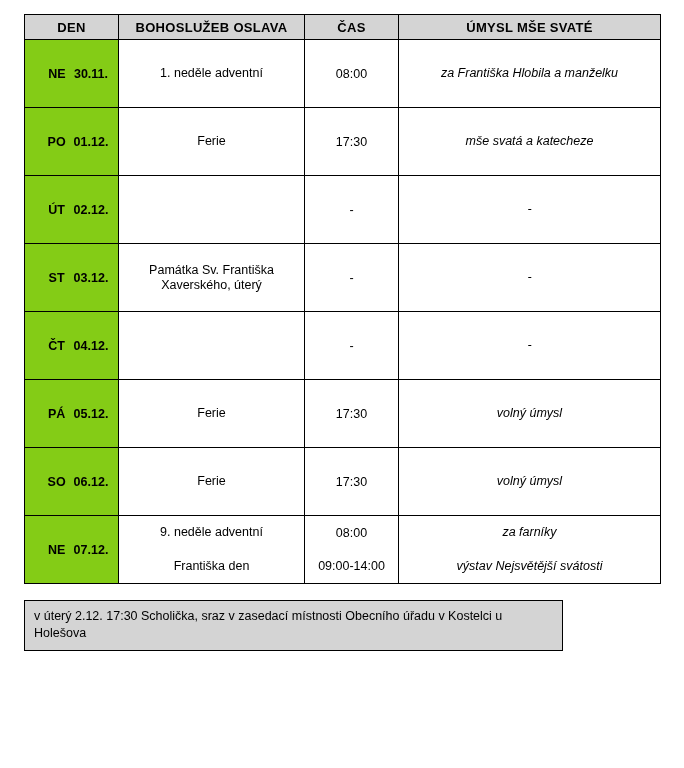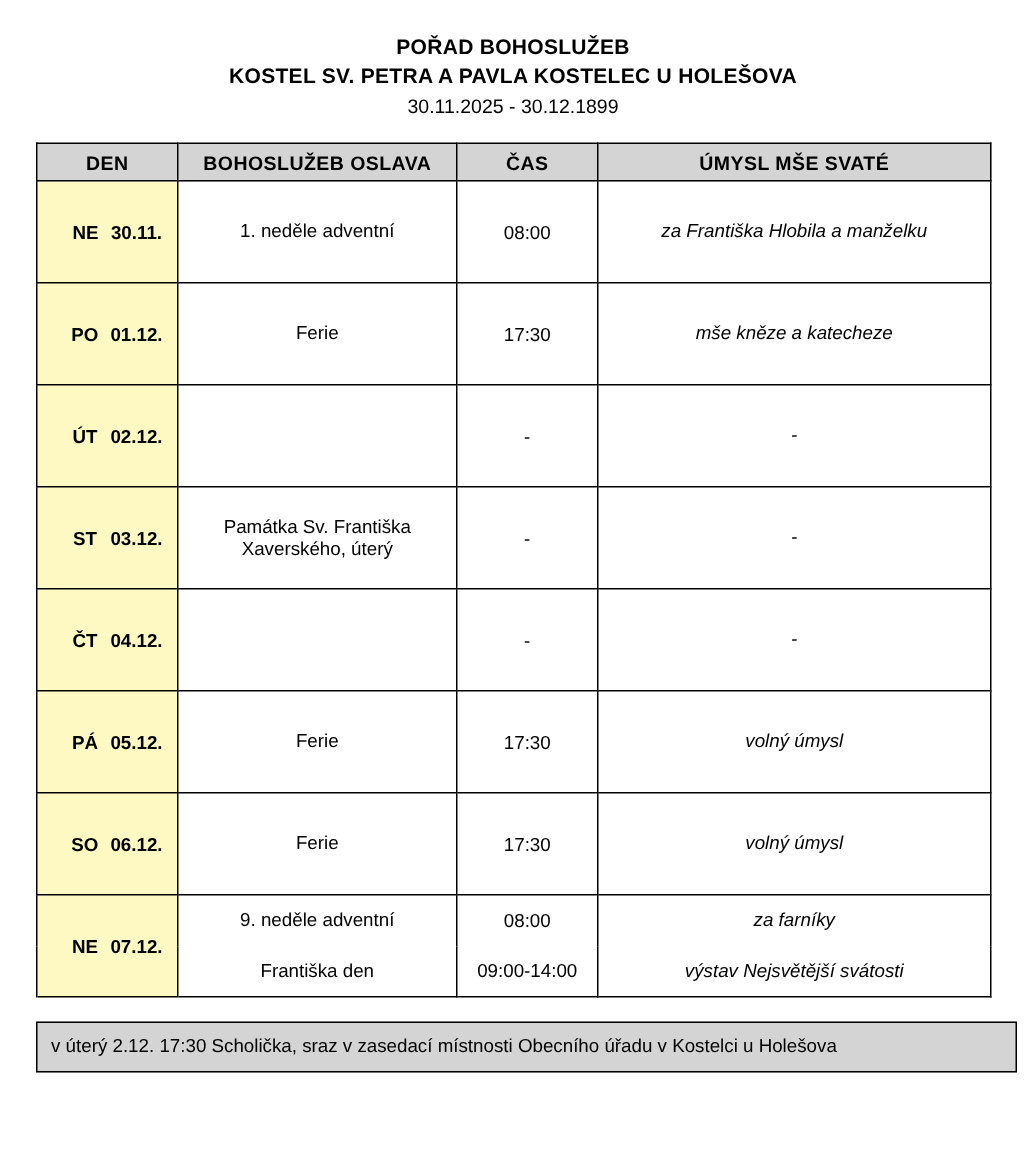--- a/index.html
+++ b/index.html
@@ -65,21 +65,21 @@
     height: 20px;
     padding: 2px 0;
     letter-spacing: 0.3px;
   }
   col.c-day { width: 94px; }
   col.c-lit { width: 186px; }
   col.c-time { width: 94px; }
   col.c-int { width: 262px; }
 
   td.day-cell {
-    background: #fef9c3;
+    background: #84cc16;
     font-weight: bold;
     font-size: 13px;
     text-align: left;
     padding-left: 12px;
     white-space: nowrap;
   }
   td.day-cell .dow {
     display: inline-block;
     min-width: 22px;
   }
@@ -107,40 +107,35 @@
     border-top: none;
   }
   tr.row-main-split td {
     border-bottom: none;
   }
   tr.row-main-split, tr.row-sub {
     height: 34px;
   }
   .note {
     margin: 16px 24px 0 24px;
-    width: 654px;
+    width: 539px;
     box-sizing: border-box;
     background: #d4d4d4;
     border: 1px solid #000;
     font-size: 12.5px;
     line-height: 17px;
     padding: 7px 10px 8px 9px;
   }
   .nowrap { white-space: nowrap; }
 </style>
 </head>
 <body>
 
 <div class="page">
 
-  <div class="header">
-    <div class="title-line1">POŘAD BOHOSLUŽEB</div>
-    <div class="title-line2">KOSTEL SV. PETRA A PAVLA KOSTELEC U HOLEŠOVA</div>
-    <div class="subtitle">30.11.2025 - 30.12.1899</div>
-  </div>
 
   <div class="table-wrap">
     <table class="schedule">
       <colgroup>
         <col class="c-day">
         <col class="c-lit">
         <col class="c-time">
         <col class="c-int">
       </colgroup>
       <thead>
@@ -161,21 +156,21 @@
           <td class="time-cell">08:00</td>
           <td class="int-cell">za Františka Hlobila a manželku</td>
         </tr>
 
         <tr class="row-h">
           <td class="day-cell">
             <span class="dow">PO</span><span class="dnum">01.12.</span>
           </td>
           <td class="lit-cell">Ferie</td>
           <td class="time-cell">17:30</td>
-          <td class="int-cell">mše kněze a katecheze</td>
+          <td class="int-cell">mše svatá a katecheze</td>
         </tr>
 
         <tr class="row-h">
           <td class="day-cell">
             <span class="dow">ÚT</span><span class="dnum">02.12.</span>
           </td>
           <td class="lit-cell"></td>
           <td class="time-cell">-</td>
           <td class="int-cell">-</td>
         </tr>

